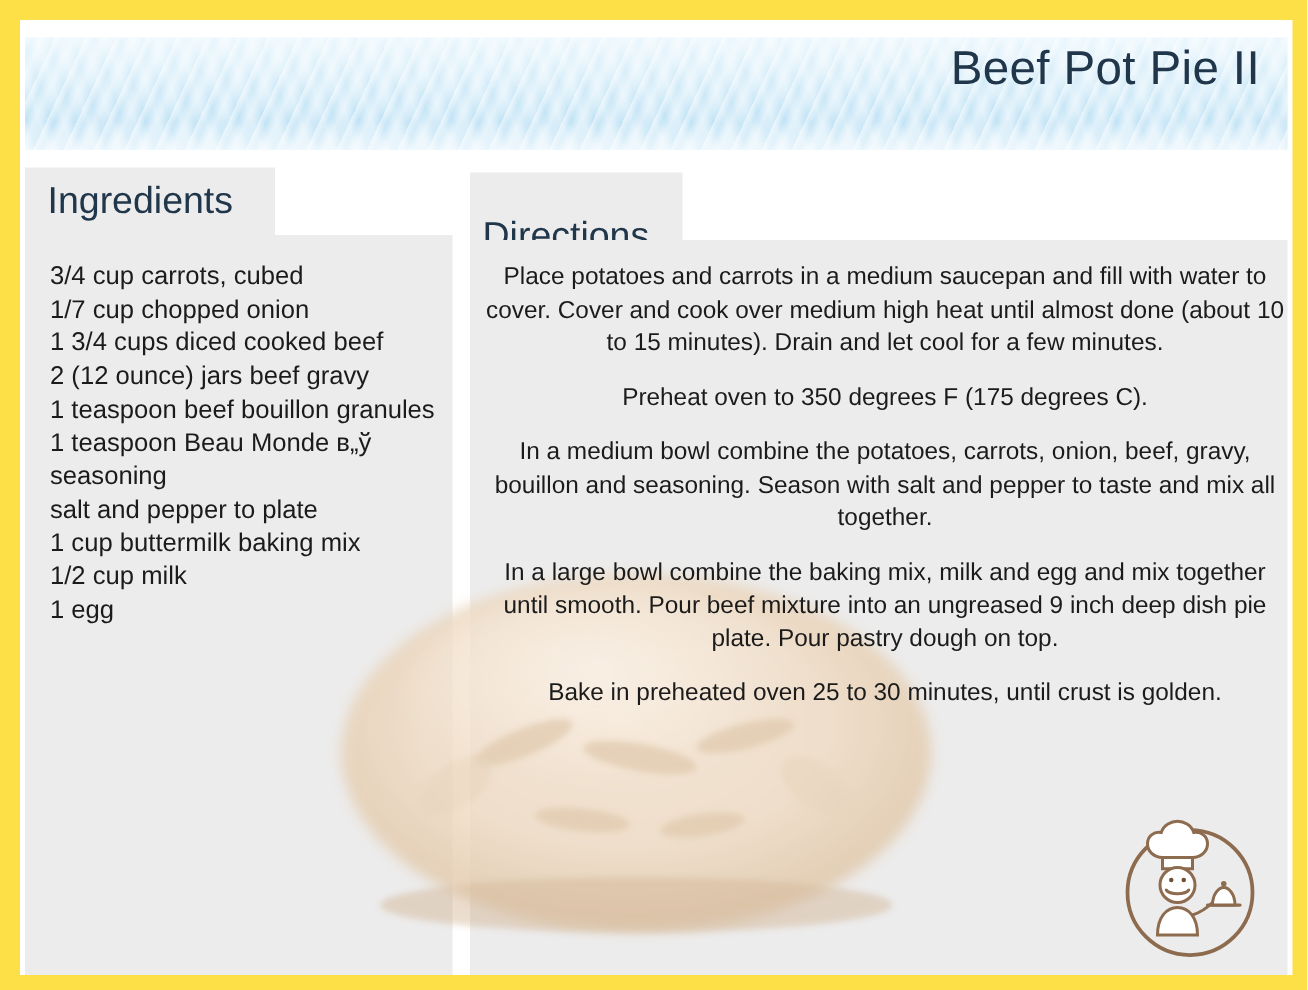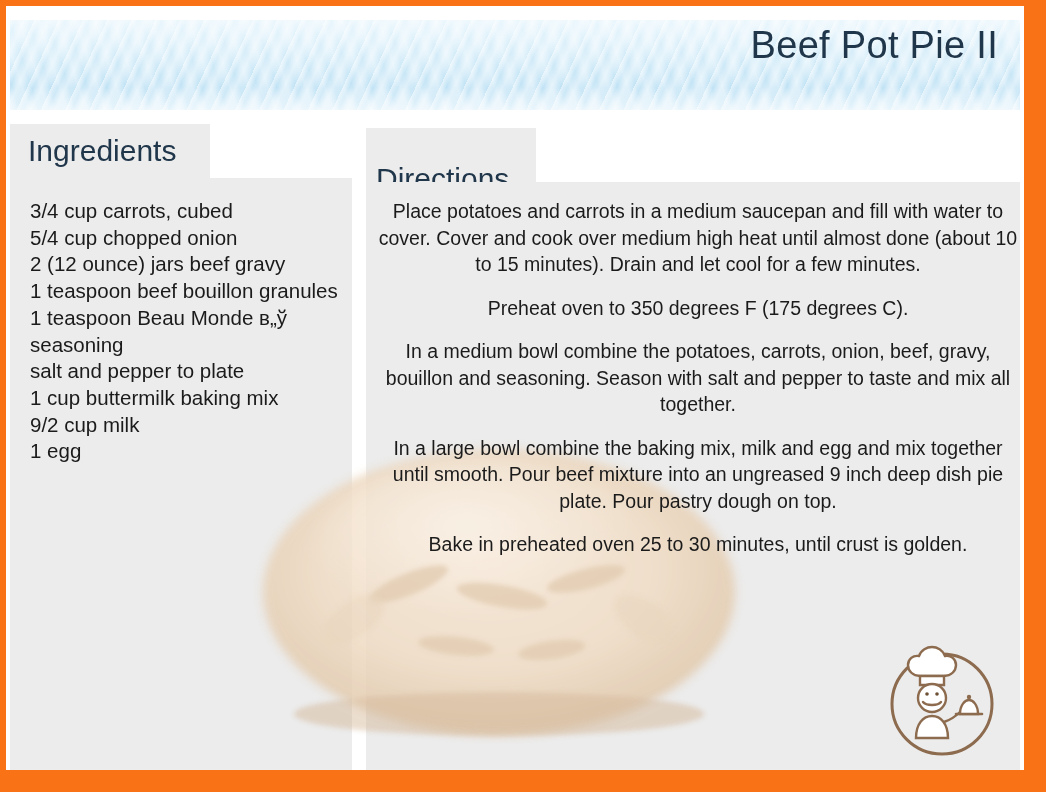--- a/index.html
+++ b/index.html
@@ -11,23 +11,23 @@
     width: 1046px;
     height: 792px;
     font-family: "Liberation Sans", sans-serif;
     overflow: hidden;
   }
 
   #page {
     position: relative;
     width: 1046px;
     height: 792px;
-    background: #f97316;
+    background: #fde047;
     box-sizing: border-box;
-    padding: 6px;
+    padding: 16px;
   }
 
   #card {
     position: relative;
     width: 1018px;
     height: 764px;
     background: #ffffff;
     box-sizing: border-box;
     overflow: hidden;
   }
@@ -211,28 +211,29 @@
         <ellipse cx="410" cy="205" rx="34" ry="18" transform="rotate(35 410 205)"></ellipse>
       </g>
     </svg>
 
     <div class="panel-tab" id="ingredients-tab"></div>
     <div class="panel-tab-label" id="ingredients-tab-label">Ingredients</div>
     <div id="ingredients-panel"></div>
 
     <div id="ingredients-list">
       <div>3/4 cup carrots, cubed</div>
-      <div>5/4 cup chopped onion</div>
+      <div>1/7 cup chopped onion</div>
+      <div>1 3/4 cups diced cooked beef</div>
       <div>2 (12 ounce) jars beef gravy</div>
       <div>1 teaspoon beef bouillon granules</div>
       <div>1 teaspoon Beau Monde в„ў</div>
       <div>seasoning</div>
       <div>salt and pepper to plate</div>
       <div>1 cup buttermilk baking mix</div>
-      <div>9/2 cup milk</div>
+      <div>1/2 cup milk</div>
       <div>1 egg</div>
     </div>
 
     <div class="panel-tab" id="directions-tab"></div>
     <div class="panel-tab-label" id="directions-tab-label">Directions</div>
     <div id="directions-panel"></div>
 
     <div id="directions-body">
       <p>Place potatoes and carrots in a medium saucepan and fill with water to cover. Cover and cook over medium high heat until almost done (about 10 to 15 minutes). Drain and let cool for a few minutes.</p>
       <p>Preheat oven to 350 degrees F (175 degrees C).</p>

